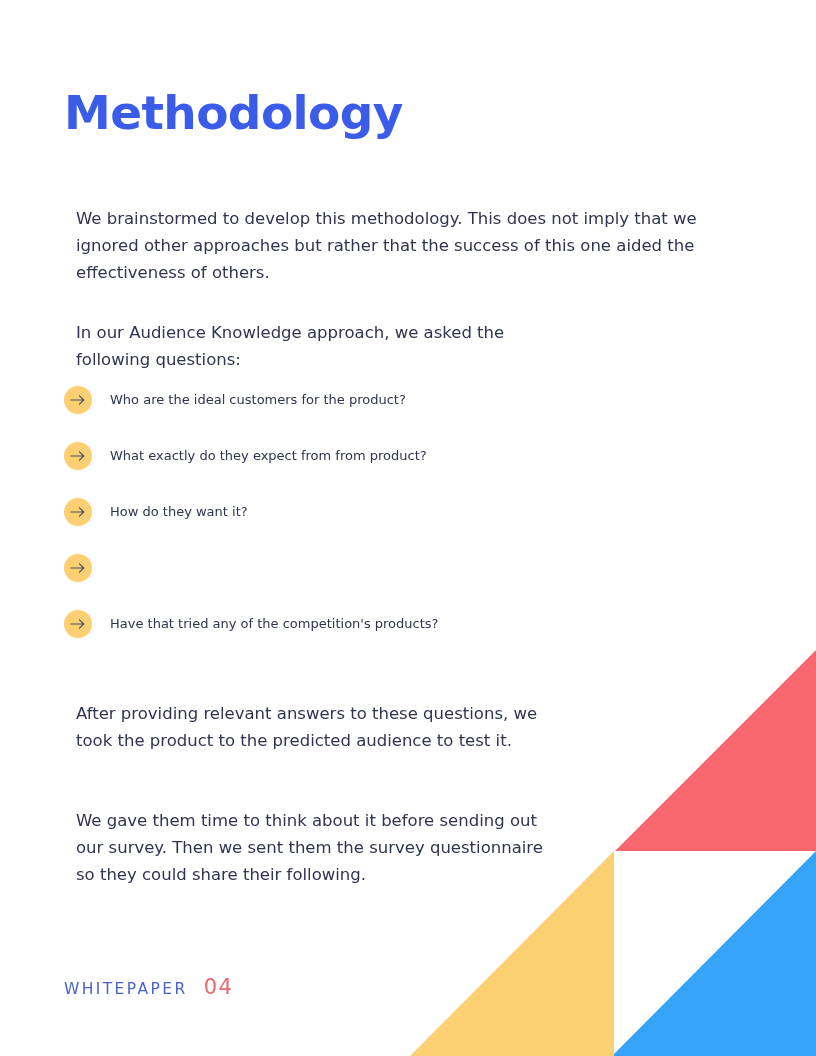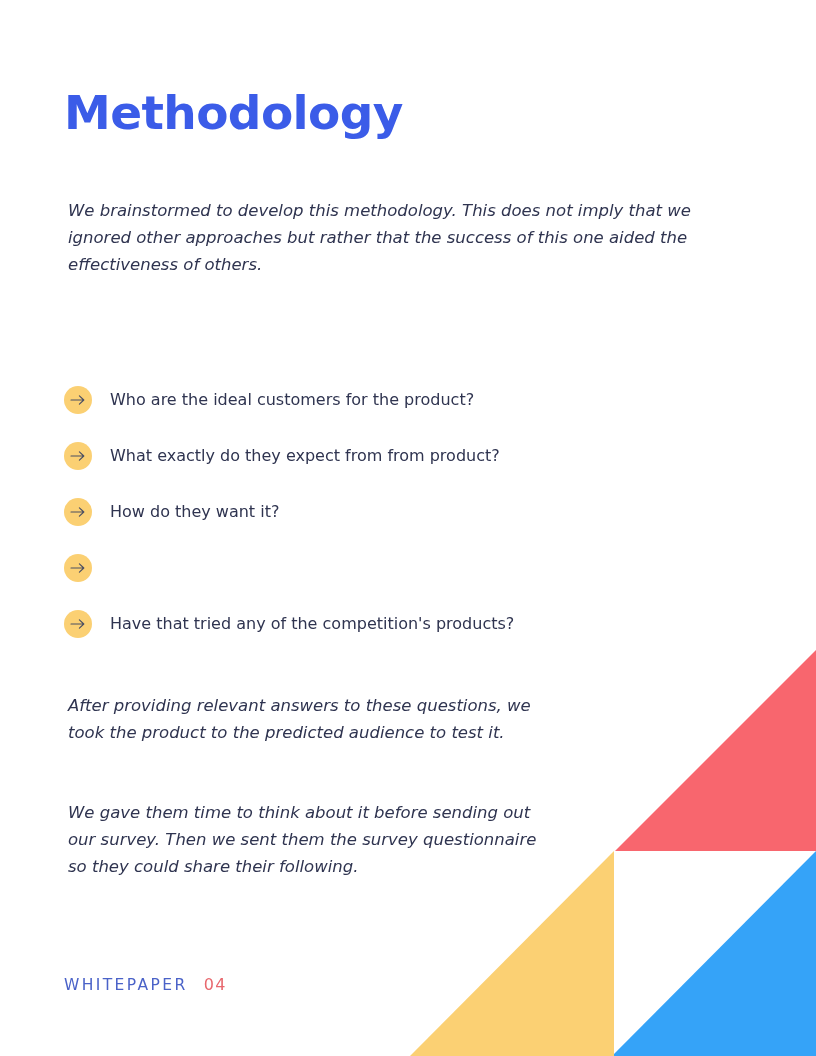--- a/index.html
+++ b/index.html
@@ -46,27 +46,26 @@
     line-height: 1.05;
     font-weight: 700;
     letter-spacing: -0.6px;
     color: #3b5ce8;
     font-family: "DejaVu Sans", sans-serif;
   }
 
   .para {
     position: absolute;
     left: 0;
-    margin: 4px;
+    margin: 12px;
     color: #2f3450;
     font-size: 16.5px;
     line-height: 27px;
     font-weight: 400;
     white-space: pre-line;
-    font-style: italic;
   }
 
   .para-intro   { top: 193px; width: 625px; }
   .para-lead    { top: 307px; width: 500px; }
   .para-after   { top: 688px; width: 470px; }
   .para-survey  { top: 795px; width: 470px; }
 
   
   .q-list {
     position: absolute;
@@ -97,21 +96,21 @@
     border-radius: 50%;
     background: #fbd073;
     display: flex;
     align-items: center;
     justify-content: center;
   }
   .q-icon svg { display: block; }
 
   .q-text {
     color: #2f3450;
-    font-size: 16px;
+    font-size: 13px;
     line-height: 28px;
     font-weight: 400;
   }
 
   
   .footer {
     position: absolute;
     left: 64px;
     top: 975px;
     display: flex;
@@ -119,21 +118,21 @@
     gap: 16px;
   }
   .footer-label {
     color: #4a62c8;
     font-size: 15.5px;
     letter-spacing: 2.4px;
     font-weight: 400;
   }
   .footer-page {
     color: #e8686e;
-    font-size: 16px;
+    font-size: 21px;
     letter-spacing: 1.4px;
     font-weight: 400;
   }
 </style>
 </head>
 <body>
 
 <div class="page">
 
   <svg class="decor" viewBox="0 0 816 1056" width="816" height="1056" aria-hidden="true">
@@ -141,20 +140,21 @@
     <polygon points="816,851 816,1056 612,1056" fill="#35a3f8"></polygon>
     <polygon points="614,851 614,1056 410,1056" fill="#fbd073"></polygon>
   </svg>
 
   <div class="content">
 
     <h1 class="page-title">Methodology</h1>
 
     <p class="para para-intro">We brainstormed to develop this methodology. This does not imply that we ignored other approaches but rather that the success of this one aided the effectiveness of others.</p>
 
+    <p class="para para-lead">In our Audience Knowledge approach, we asked the following questions:</p>
 
     <ul class="q-list">
 
       <li class="q-item">
         <span class="q-icon">
           <svg width="16" height="12" viewBox="0 0 16 12">
             <path d="M1 6 H13.4 M9.4 1.8 L13.8 6 L9.4 10.2" fill="none" stroke="#4b4f63" stroke-width="1.15" stroke-linecap="round" stroke-linejoin="round"></path>
           </svg>
         </span>
         <span class="q-text">Who are the ideal customers for the product?</span>

